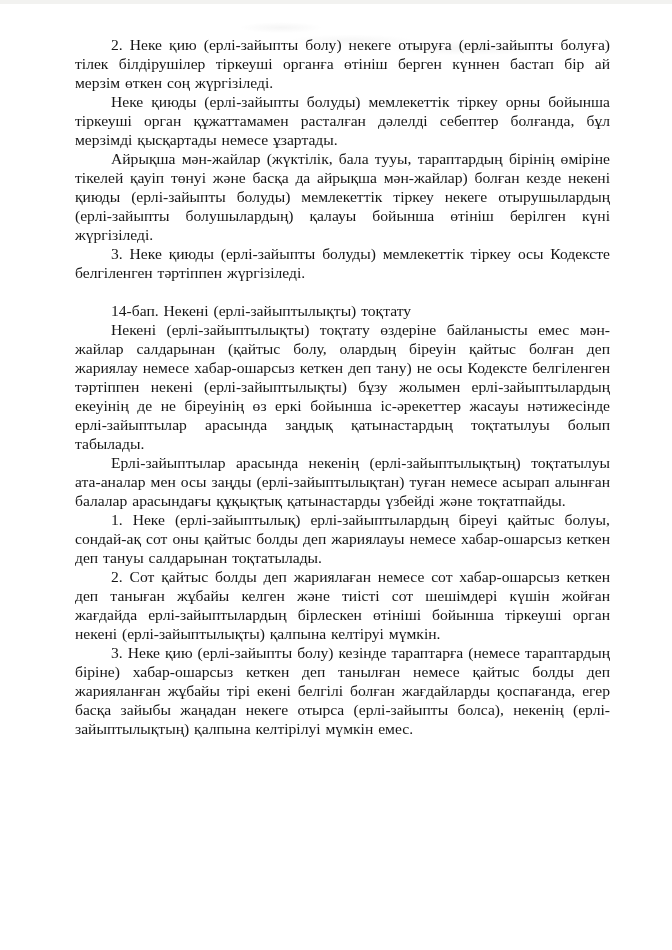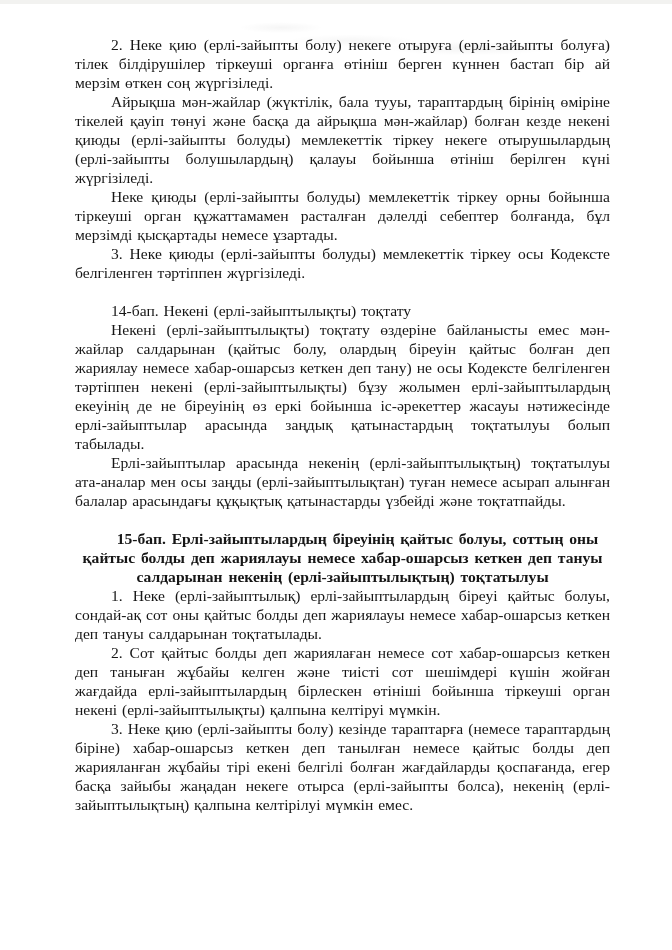--- a/index.html
+++ b/index.html
@@ -63,27 +63,26 @@
     pointer-events: none;
   }
 </style>
 </head>
 <body>
 
 <div class="page">
   <div class="scan-ghost"></div>
 
   <p>2. Неке қию (ерлі-зайыпты болу) некеге отыруға (ерлі-зайыпты болуға) тілек білдірушілер тіркеуші органға өтініш берген күннен бастап бір ай мерзім өткен соң жүргізіледі.</p>
+  <p>Неке қиюды (ерлі-зайыпты болуды) мемлекеттік тіркеу орны бойынша тіркеуші орган құжаттамамен расталған дәлелді себептер болғанда, бұл мерзімді қысқартады немесе ұзартады.</p>
   <p>Айрықша мән-жайлар (жүктілік, бала тууы, тараптардың бірінің өміріне тікелей қауіп төнуі және басқа да айрықша мән-жайлар) болған кезде некені қиюды (ерлі-зайыпты болуды) мемлекеттік тіркеу некеге отырушылардың (ерлі-зайыпты болушылардың) қалауы бойынша өтініш берілген күні жүргізіледі.</p>
-  <p>Неке қиюды (ерлі-зайыпты болуды) мемлекеттік тіркеу орны бойынша тіркеуші орган құжаттамамен расталған дәлелді себептер болғанда, бұл мерзімді қысқартады немесе ұзартады.</p>
   <p>3. Неке қиюды (ерлі-зайыпты болуды) мемлекеттік тіркеу осы Кодексте белгіленген тәртіппен жүргізіледі.</p>
 
 
   <div class="h-article">14-бап. Некені (ерлі-зайыптылықты) тоқтату</div>
   <p>Некені (ерлі-зайыптылықты) тоқтату өздеріне байланысты емес мән-жайлар салдарынан (қайтыс болу, олардың біреуін қайтыс болған деп жариялау немесе хабар-ошарсыз кеткен деп тану) не осы Кодексте белгіленген тәртіппен некені (ерлі-зайыптылықты) бұзу жолымен ерлі-зайыптылардың екеуінің де не біреуінің өз еркі бойынша іс-әрекеттер жасауы нәтижесінде ерлі-зайыптылар арасында заңдық қатынастардың тоқтатылуы болып табылады.</p>
   <p>Ерлі-зайыптылар арасында некенің (ерлі-зайыптылықтың) тоқтатылуы ата-аналар мен осы заңды (ерлі-зайыптылықтан) туған немесе асырап алынған балалар арасындағы құқықтық қатынастарды үзбейді және тоқтатпайды.</p>
 
-  <div class="h-article-center">15-бап. Ерлі-зайыптылардың біреуінің қайтыс болуы, соттың оны қайтыс болды деп жариялауы немесе хабар-ошарсыз кеткен деп тануы салдарынан некенің (ерлі-зайыптылықтың) тоқтатылуы</div>
   <p>1. Неке (ерлі-зайыптылық) ерлі-зайыптылардың біреуі қайтыс болуы, сондай-ақ сот оны қайтыс болды деп жариялауы немесе хабар-ошарсыз кеткен деп тануы салдарынан тоқтатылады.</p>
   <p>2. Сот қайтыс болды деп жариялаған немесе сот хабар-ошарсыз кеткен деп таныған жұбайы келген және тиісті сот шешімдері күшін жойған жағдайда ерлі-зайыптылардың бірлескен өтініші бойынша тіркеуші орган некені (ерлі-зайыптылықты) қалпына келтіруі мүмкін.</p>
   <p>3. Неке қию (ерлі-зайыпты болу) кезінде тараптарға (немесе тараптардың біріне) хабар-ошарсыз кеткен деп танылған немесе қайтыс болды деп жарияланған жұбайы тірі екені белгілі болған жағдайларды қоспағанда, егер басқа зайыбы жаңадан некеге отырса (ерлі-зайыпты болса), некенің (ерлі-зайыптылықтың) қалпына келтірілуі мүмкін емес.</p>
 
 </div>
 
 </body></html>

